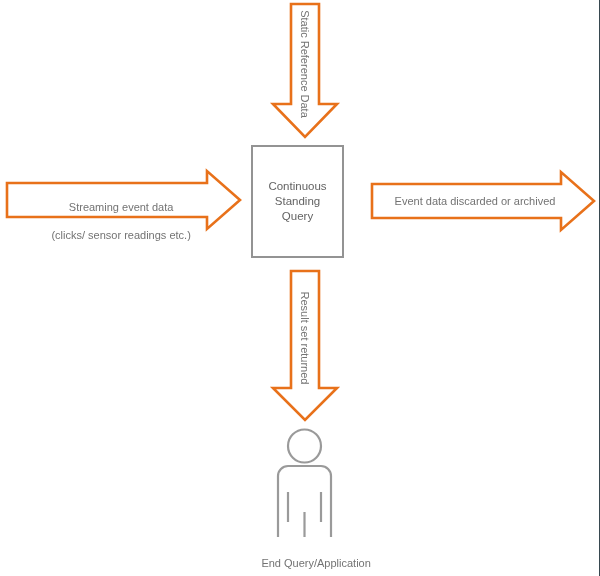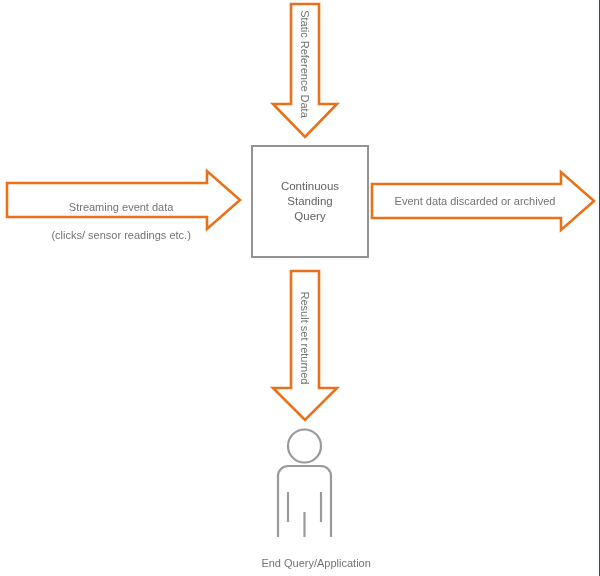--- a/index.html
+++ b/index.html
@@ -34,21 +34,21 @@
     font-size: 11px;
     line-height: 14px;
     text-align: center;
     white-space: pre;
   }
   
   .process-box {
     position: absolute;
     left: 251px;
     top: 145px;
-    width: 118px;
+    width: 93px;
     height: 113px;
     border: 2px solid #939393;
     background: #ffffff;
     box-sizing: border-box;
     display: flex;
     align-items: center;
     justify-content: center;
   }
   .process-box-text {
     color: #636363;

